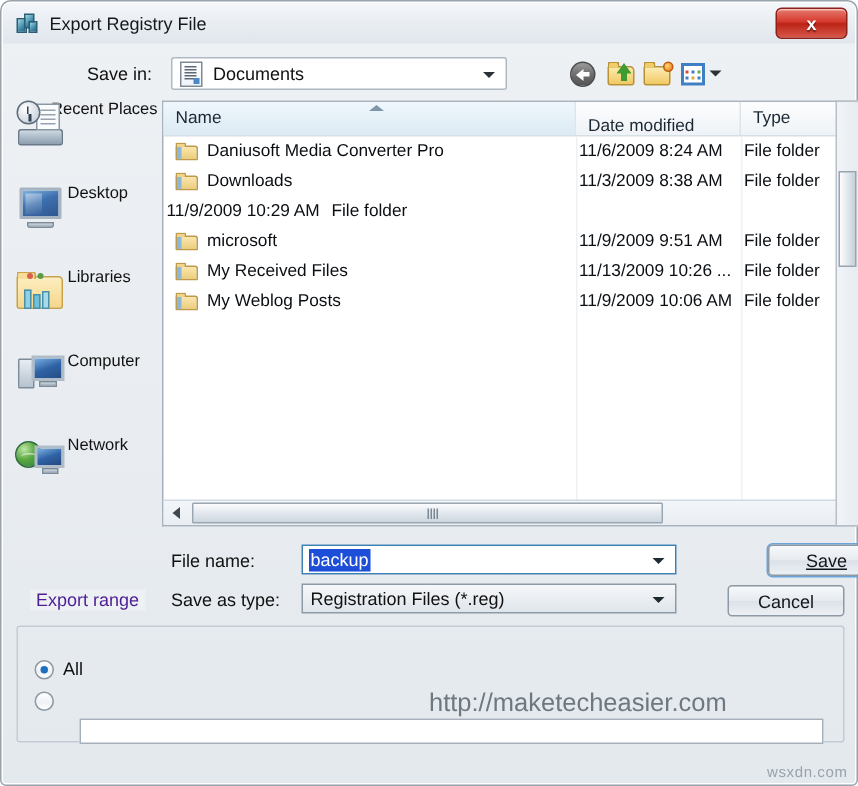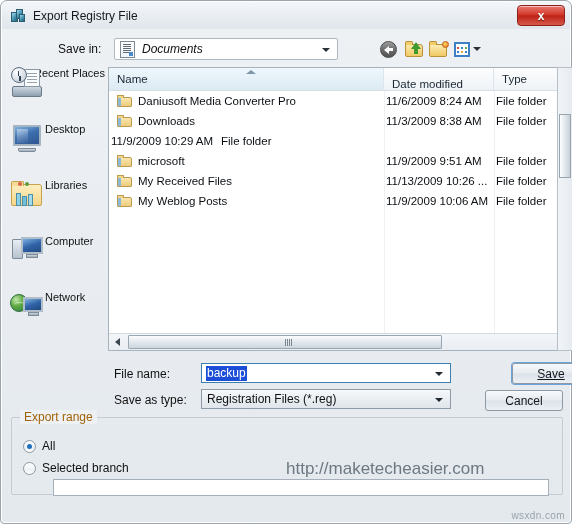--- a/index.html
+++ b/index.html
@@ -95,21 +95,20 @@
   #savein-combo {
     position: absolute;
     left: 113px; top: 1px;
     width: 224px; height: 22px;
     box-sizing: border-box;
     background: #ffffff;
     border: 1px solid #aeb9c4;
     border-radius: 2px;
     display: flex;
     align-items: center;
-    font-style: italic;
   }
   #savein-combo .doc-icon {
     margin-left: 5px;
     width: 13px; height: 15px;
     background: linear-gradient(180deg,#ffffff 0%,#f0f4f8 100%);
     border: 1px solid #7d8a96;
     position: relative;
     flex: none;
   }
   #savein-combo .doc-icon::before {
@@ -660,25 +659,25 @@
   #export-group {
     position: absolute;
     left: 10px; top: 416px;
     width: 552px; height: 78px;
     box-sizing: border-box;
     border: 1px solid #c3ccd4;
     border-radius: 2px;
   }
   #export-group-label {
     position: absolute;
-    left: 19px; top: 409px;
+    left: 19px; top: 392px;
     background: #eef1f4;
     padding: 0 4px;
     font-size: 12px;
-    color: #a16207;
+    color: #4c1d95;
   }
   .radio-row {
     position: absolute;
     display: flex;
     align-items: center;
     cursor: default;
   }
   #radio-all { left: 22px; top: 438px; }
   #radio-selected { left: 22px; top: 460px; }
   .radio-mark {
@@ -951,21 +950,20 @@
   <div id="export-group"></div>
   <div id="export-group-label">Export range</div>
 
   <div class="radio-row" id="radio-all">
     <div class="radio-mark on"></div>
     <div class="radio-label">All</div>
   </div>
 
   <div class="radio-row" id="radio-selected">
     <div class="radio-mark"></div>
-    <div class="radio-label">Selected branch</div>
   </div>
 
   <div id="branch-input"></div>
 
   <div id="watermark-url">http://maketecheasier.com</div>
   <div id="watermark-corner">wsxdn.com</div>
 
 </div>
 
 </body></html>

